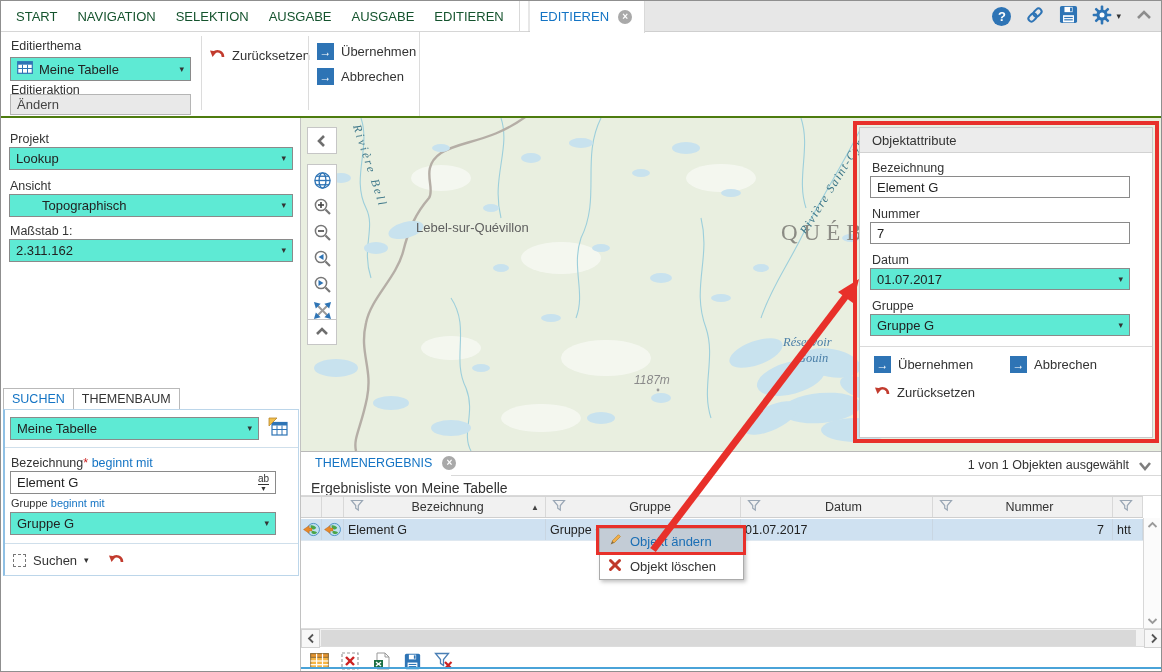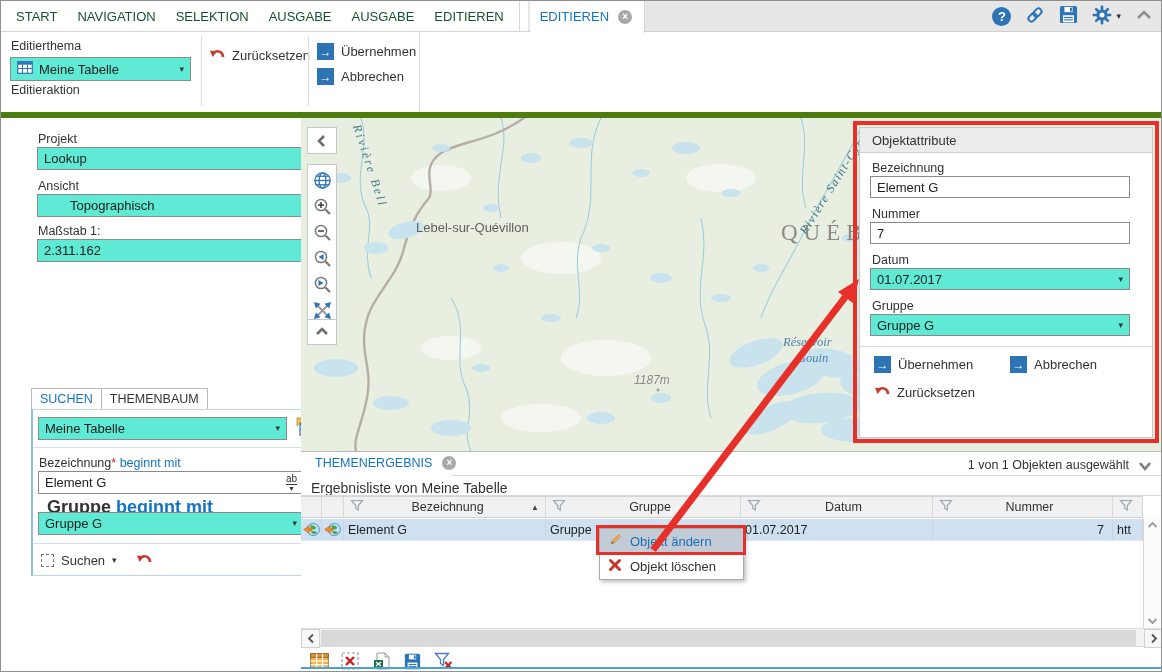--- a/index.html
+++ b/index.html
@@ -15,33 +15,33 @@
   .tabsep{width:1px;height:31px;background:#d9d9d9;}
   .tab-active{display:flex;align-items:center;gap:9px;height:32px;padding:0 12px 0 10px;background:#fff;
               border-right:1px solid #d9d9d9;color:#1474c4;font-size:13px;z-index:2;}
   .circle-x{display:inline-flex;align-items:center;justify-content:center;width:14px;height:14px;border-radius:50%;
             background:#a9a9a9;color:#fff;font-size:10px;line-height:1;font-weight:bold;}
   .tabbar-icons{position:absolute;right:8px;top:0;height:31px;display:flex;align-items:center;gap:14px;z-index:3;}
   .help-circle{display:inline-flex;align-items:center;justify-content:center;width:19px;height:19px;border-radius:50%;
                background:#2e74b5;color:#fff;font-weight:bold;font-size:13px;}
   .caret{font-size:9px;color:#333;line-height:1;}
   
-  .ribbon{position:absolute;left:0;top:31px;width:100%;height:86px;background:#fff;border-bottom:6px solid #4d7c0f;padding-left:16px;}
+  .ribbon{position:absolute;left:0;top:31px;width:100%;height:86px;background:#fff;border-bottom:2px solid #4d7c0f;padding-left:16px;}
   .ribbon .vsep{position:absolute;top:4px;bottom:6px;width:1px;background:#dcdcdc;}
   .rlabel{position:absolute;font-size:12.5px;color:#333;}
   .dd{position:absolute;background:#5eead4;border:1px solid #8a8a8a;display:flex;align-items:center;
       font-size:13px;color:#222;padding:0 6px;gap:6px;}
   .dd .caret{margin-left:auto;}
   .disabledbox{position:absolute;background:#e9e9e9;border:1px solid #b5b5b5;display:flex;align-items:center;
       font-size:13px;color:#444;padding:0 6px;}
   .cmdbtn{position:absolute;display:flex;align-items:center;gap:7px;font-size:13px;color:#333;cursor:default;}
   .bluearrow{display:inline-flex;align-items:center;justify-content:center;width:17px;height:17px;background:#2e74b5;
              color:#fff;font-size:12px;font-weight:bold;line-height:1;}
   
-  .sidebar{position:absolute;left:0;top:117px;width:300px;bottom:0;background:#fff;border-right:1px solid #c2c2c2;margin-left:28px;}
+  .sidebar{position:absolute;left:0;top:117px;width:300px;bottom:0;background:#fff;border-right:1px solid #c2c2c2;}
   .slabel{position:absolute;left:9px;font-size:12.5px;color:#333;}
   .sdd{left:8px;width:284px;height:23px;}
   .stabs{position:absolute;left:2px;top:270px;display:flex;}
   .stab{height:22px;border:1px solid #b9b9b9;background:#fff;display:flex;align-items:center;padding:0 8px;
         font-size:12.5px;margin-right:-1px;}
   .stab.active{color:#1474c4;}
   .search-frame{position:absolute;left:2px;top:291px;width:296px;height:167px;border:1px solid #bcd6ea;border-left:2px solid #8fc0e4;}
   .hline{position:absolute;height:1px;background:#cfdfeb;left:0;right:0;}
   .textinput{position:absolute;border:1px solid #8a8a8a;background:#fff;font-size:13px;color:#222;
              font-family:"Liberation Sans",sans-serif;padding:0 20px 0 6px;}
@@ -169,20 +169,21 @@
             <rect x="0.7" y="0.7" width="14.6" height="3" fill="#2e74b5"></rect>
             <line x1="5.5" y1="3.7" x2="5.5" y2="12.3" stroke="#2e74b5"></line>
             <line x1="10.5" y1="3.7" x2="10.5" y2="12.3" stroke="#2e74b5"></line>
             <line x1="0.7" y1="7.5" x2="15.3" y2="7.5" stroke="#2e74b5"></line>
           </svg>
       </span>
       <span>Meine Tabelle</span>
       <span class="caret">▾</span>
     </div>
     <div class="rlabel" style="left:10px;top:51px;">Editieraktion</div>
+    <div class="disabledbox" style="left:9px;top:62px;width:181px;height:21px;">Ändern</div>
 
     <div class="vsep" style="left:200px;"></div>
 
     <div class="cmdbtn" style="left:208px;top:14px;">
       <span>
         <svg width="16" height="15" viewBox="0 0 16 15">
             <path d="M14 11 C14 5.5 8 3.5 4.5 7" fill="none" stroke="#c23b2e" stroke-width="2.6"></path>
             <polygon points="1,4.5 8,5.5 3.5,11" fill="#c23b2e"></polygon>
           </svg>
       </span>
@@ -245,21 +246,21 @@
       <div class="abs" style="left:6px;top:46px;font-size:12.5px;">
         <span>Bezeichnung</span><span class="req">*</span>
         <span class="oplabel">beginnt mit</span>
       </div>
       <input class="textinput" style="left: 5px; top: 61px; width: 266px; height: 23px;" value="Element G">
       <span class="ab-icon" style="left:253px;top:64px;">
           <b>ab</b>
           <span>▼</span>
         </span>
 
-      <div class="abs" style="left:14px;top:87px;font-size:18px;font-weight:bold;">
+      <div class="abs" style="left:6px;top:87px;font-size:11px;">
         <span>Gruppe</span>
         <span class="oplabel">beginnt mit</span>
       </div>
       <div class="dd" style="left:5px;top:102px;width:266px;height:23px;">
         <span>Gruppe G</span>
         <span class="caret">▾</span>
       </div>
       <div class="hline" style="top:133px;"></div>
 
       <div class="abs" style="left:8px;top:141px;display:flex;align-items:center;gap:7px;font-size:13px;">

